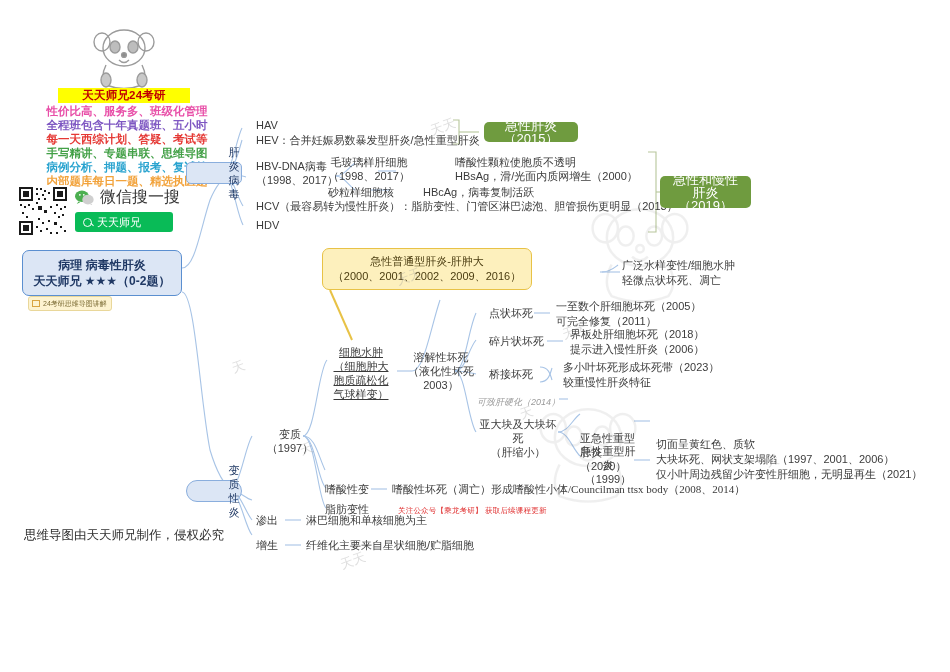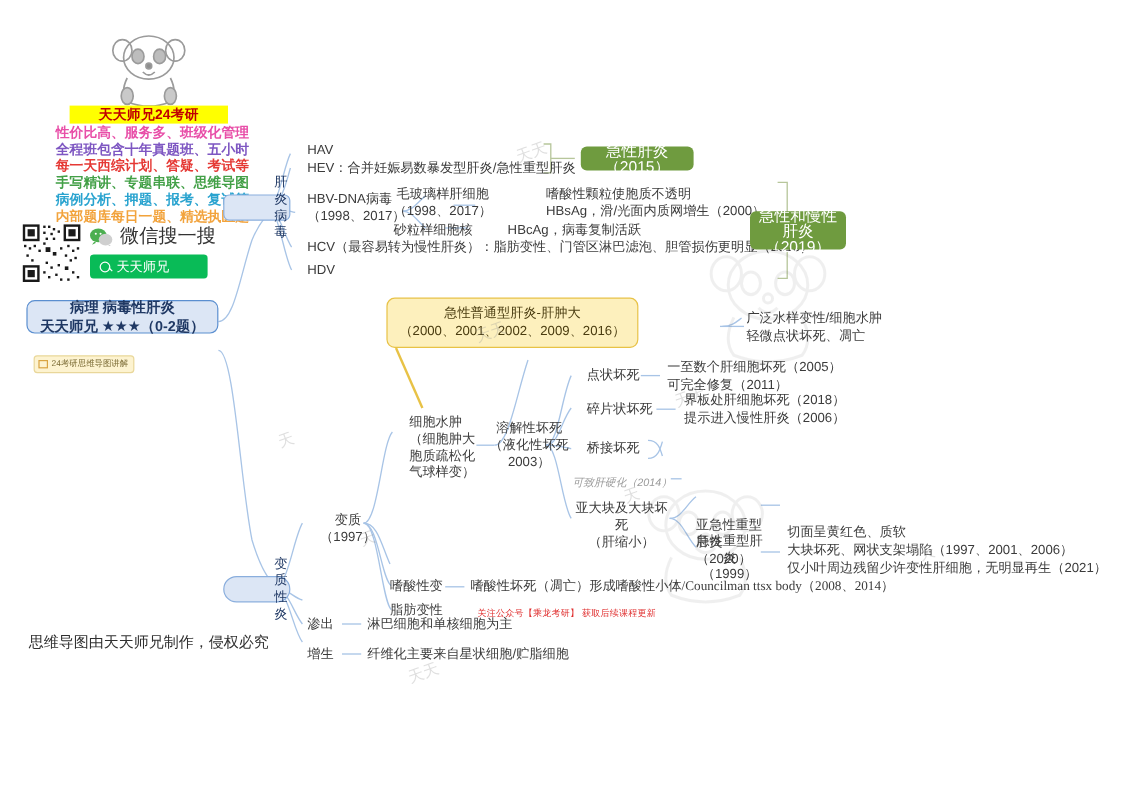--- a/index.html
+++ b/index.html
@@ -235,21 +235,21 @@
         <circle cx="10.2" cy="5.4" r="1" fill="#fff"></circle>
     </svg>
     <span class="wechat-text">微信搜一搜</span>
   </div>
 
   <div class="wechat-search">
     <span class="mag"></span>
     <span>天天师兄</span>
   </div>
 
-  <div class="node node-root" style="left:22px; top:250px; width:160px; height:28px; flex-direction:column;">
+  <div class="node node-root" style="left:22px; top:250px; width:160px; height:46px; flex-direction:column;">
     <span>病理 病毒性肝炎</span>
     <span>天天师兄 ★★★（0-2题）</span>
   </div>
   <div class="tag-note" style="left:28px; top:296px;">
     <span class="tag-ico"></span>
     <span>24考研思维导图讲解</span>
   </div>
 
   <div class="copyright" style="left:24px; top:527px;">思维导图由天天师兄制作，侵权必究</div>
 
@@ -266,50 +266,52 @@
   <div class="txt" style="left:455px; top:155px; line-height:14px;">嗜酸性颗粒使胞质不透明
 HBsAg，滑/光面内质网增生（2000）</div>
   <div class="txt" style="left:328px; top:185px;">砂粒样细胞核</div>
   <div class="txt" style="left:423px; top:185px;">HBcAg，病毒复制活跃</div>
   <div class="txt" style="left:256px; top:199px;">HCV（最容易转为慢性肝炎）：脂肪变性、门管区淋巴滤泡、胆管损伤更明显（2013）</div>
   <div class="txt" style="left:256px; top:218px;">HDV</div>
 
   <div class="node node-green" style="left:484px; top:122px; width:94px; height:20px;">
     <span>急性肝炎（2015）</span>
   </div>
-  <div class="node node-green" style="left:625px; top:176px; width:80px; height:32px; flex-direction:column; white-space:pre-line;">
+  <div class="node node-green" style="left:660px; top:176px; width:91px; height:32px; flex-direction:column; white-space:pre-line;">
     <span>急性和慢性肝炎
 （2019）</span>
   </div>
 
   <div class="node node-yellow" style="left:322px; top:248px; width:210px; height:42px; flex-direction:column; white-space:pre-line;">
     <span>急性普通型肝炎-肝肿大
 （2000、2001、2002、2009、2016）</span>
   </div>
 
-  <div class="txt" style="left:341px; top:345px; width:72px; text-align:left; line-height:14px; white-space:pre-line;">细胞水肿
+  <div class="txt" style="left:325px; top:345px; width:72px; text-align:center; line-height:14px; white-space:pre-line;text-decoration:underline;">细胞水肿
 （细胞肿大
 胞质疏松化
 气球样变）</div>
   <div class="txt" style="left:622px; top:258px; line-height:15px; white-space:pre-line;">广泛水样变性/细胞水肿
 轻微点状坏死、凋亡</div>
 
   <div class="txt" style="left:403px; top:350px; width:76px; text-align:center; line-height:14px; white-space:pre-line;">溶解性坏死
 （液化性坏死
 2003）</div>
 
   <div class="txt" style="left:489px; top:306px;">点状坏死</div>
   <div class="txt" style="left:556px; top:299px; line-height:15px; white-space:pre-line;">一至数个肝细胞坏死（2005）
 可完全修复（2011）</div>
 
   <div class="txt" style="left:489px; top:334px;">碎片状坏死</div>
   <div class="txt" style="left:570px; top:327px; line-height:15px; white-space:pre-line;">界板处肝细胞坏死（2018）
 提示进入慢性肝炎（2006）</div>
 
   <div class="txt" style="left:489px; top:367px;">桥接坏死</div>
+  <div class="txt" style="left:563px; top:360px; line-height:15px; white-space:pre-line;">多小叶坏死形成坏死带（2023）
+较重慢性肝炎特征</div>
 
   <div class="gray-italic" style="left:477px; top:396px;">可致肝硬化（2014）</div>
 
   <div class="txt" style="left:476px; top:417px; width:84px; text-align:center; line-height:14px; white-space:pre-line;">亚大块及大块坏死
 （肝缩小）</div>
 
   <div class="txt" style="left:580px; top:404px; width:56px; text-align:left; line-height:14px; white-space:pre-line;margin-top:27px;">亚急性重型肝炎
 （2020）</div>
 
   <div class="txt" style="left:580px; top:444px; width:56px; text-align:center; line-height:14px; white-space:pre-line;">急性重型肝炎

